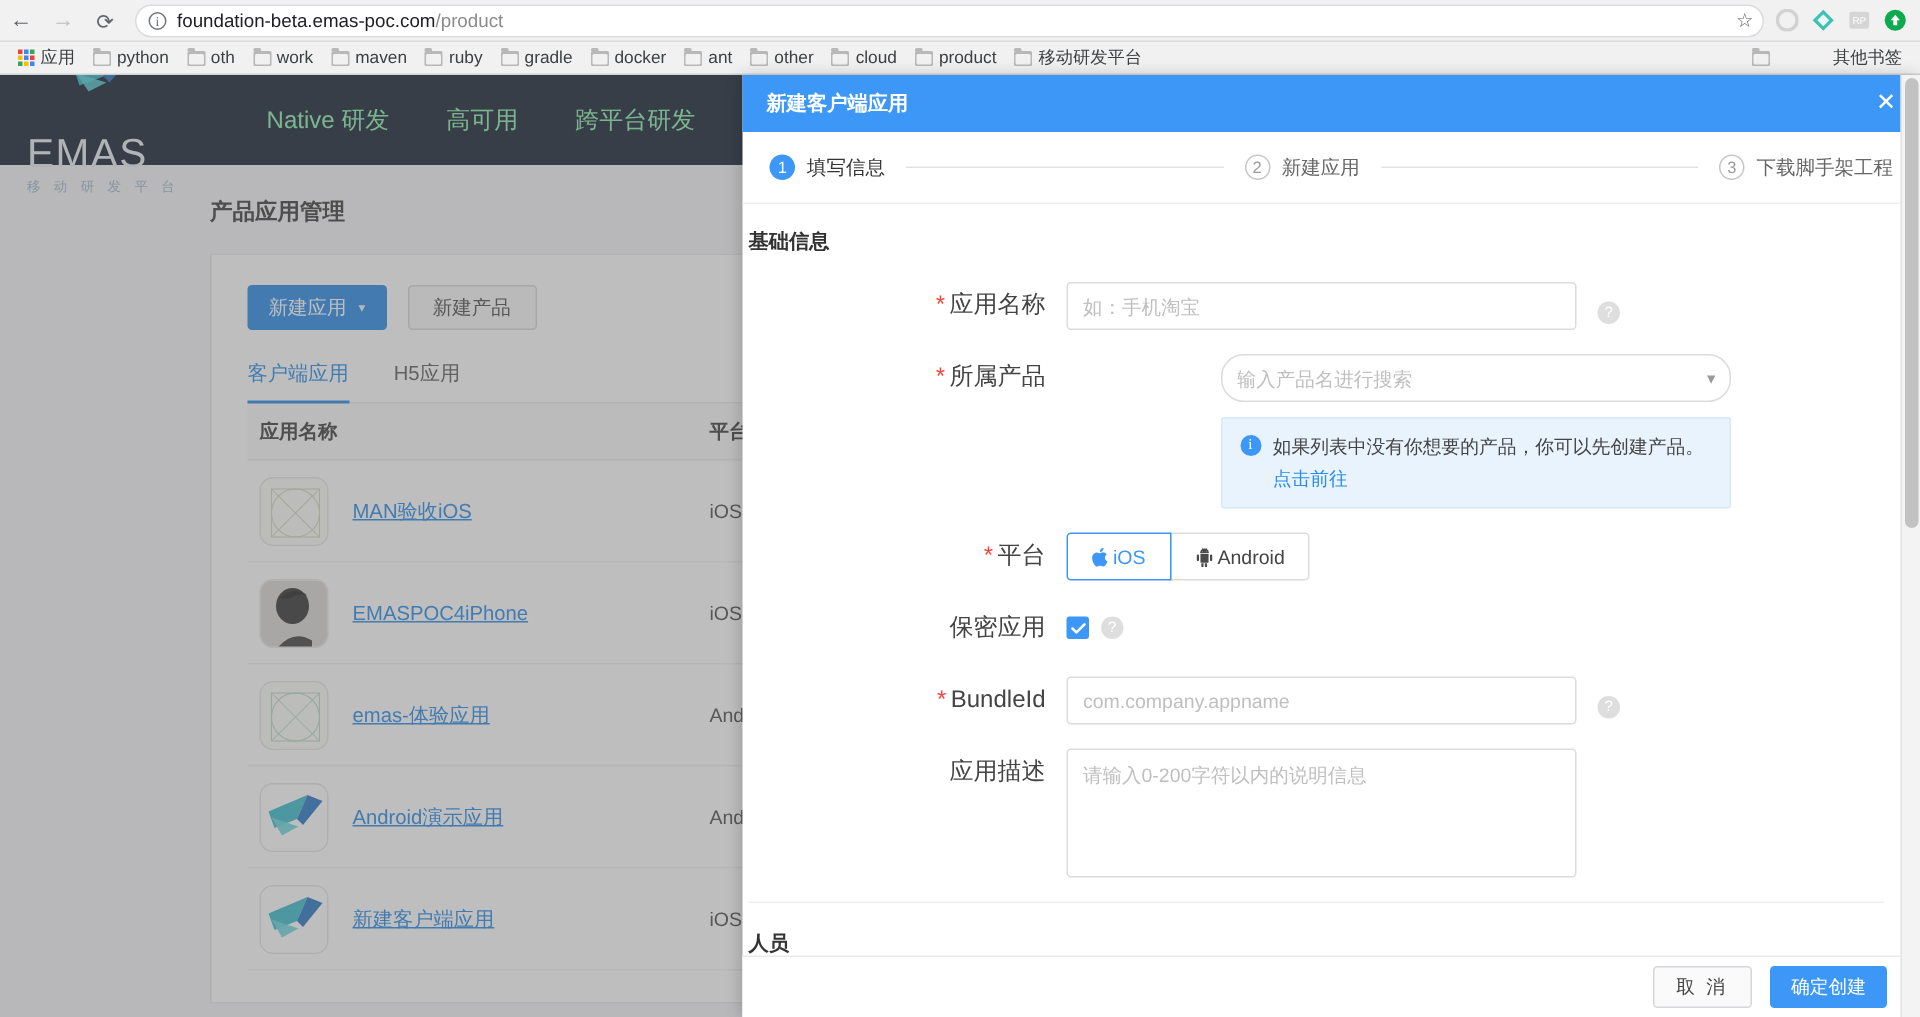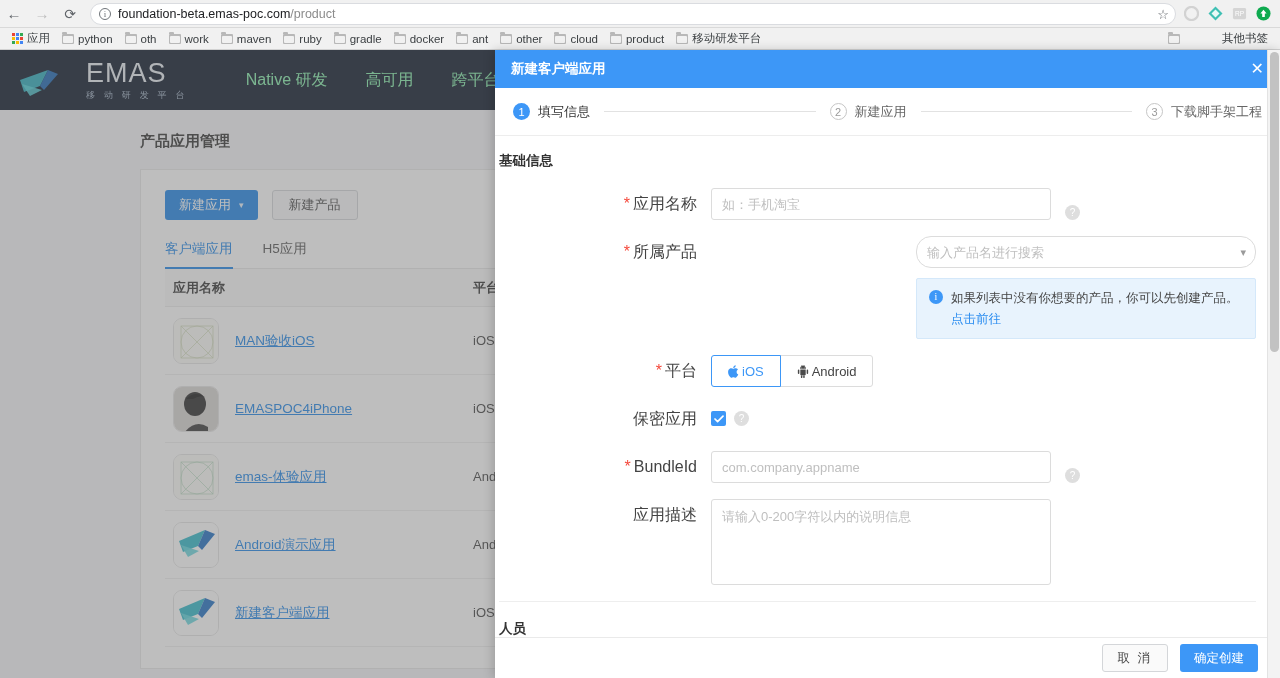--- a/index.html
+++ b/index.html
@@ -86,21 +86,21 @@
 
   
   .page {
     position: absolute; top: 50px; left: 0; width: 1280px; height: 628px;
     background: #fff; overflow: hidden;
   }
   .site-header {
     height: 60px; background: #0b1628;
     display: flex; align-items: center; padding-left: 18px;
   }
-  .logo-wrap { display: flex; align-items: flex-end; gap: 24px; }
+  .logo-wrap { display: flex; align-items: center; gap: 24px; flex-direction: column; }
   .logo-mark { width: 44px; height: 34px; }
   .logo-text { display: flex; flex-direction: column; line-height: 1; }
   .logo-title {
     font-size: 27px; color: #e8edf3; letter-spacing: 1px;
     font-family: "Liberation Sans", sans-serif; font-weight: 300;
   }
   .logo-sub { font-size: 9px; color: #9fb0c4; letter-spacing: 3.2px; margin-top: 4px; }
   .site-nav { display: flex; gap: 38px; margin-left: 58px; }
   .site-nav a { color: #86efac; font-size: 16px; text-decoration: none; white-space: nowrap; }
 
@@ -190,21 +190,21 @@
   .modal-body { padding: 16px 24px 0 4px; }
   .section-title { font-size: 13.5px; font-weight: bold; color: #333; margin-bottom: 18px; }
 
   .frow { display: flex; align-items: flex-start; margin-bottom: 16px; }
   .flabel {
     width: 212px; text-align: right; padding-right: 14px;
     font-size: 16px; color: #444; line-height: 32px; flex: none;
     white-space: nowrap;
   }
   .req { color: #f5483b; margin-right: 3px; }
-  .fctrl { flex: 1; display: flex; align-items: flex-end; }
+  .fctrl { flex: 1; display: flex; align-items: center; }
   .inp {
     width: 340px; height: 32px; border: 1px solid #dcdcdc; border-radius: 3px;
     padding: 0 10px; font-size: 13px; color: #333; background: #fff;
     font-family: inherit; outline: none;
   }
   .inp::placeholder { color: #bfbfbf; }
   .sel-wrap { position: relative; width: 340px; }
   .sel-caret {
     position: absolute; right: 10px; top: 10px; font-size: 11px; color: #9a9a9a;
     pointer-events: none;

